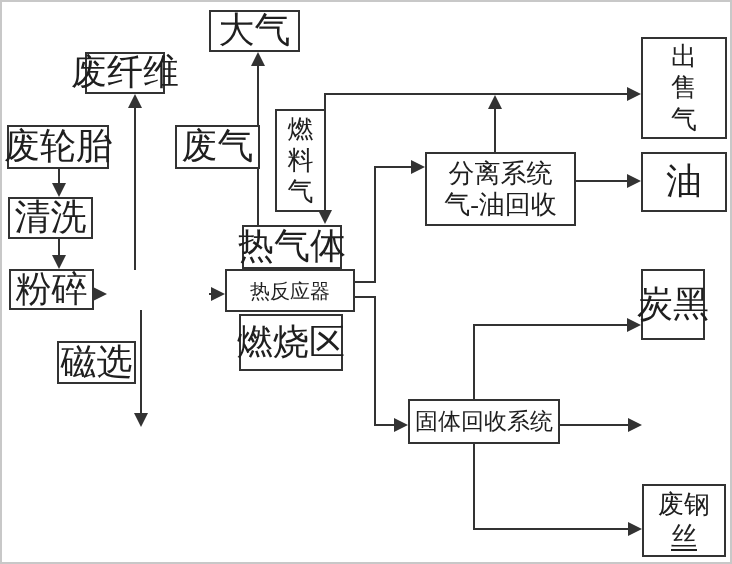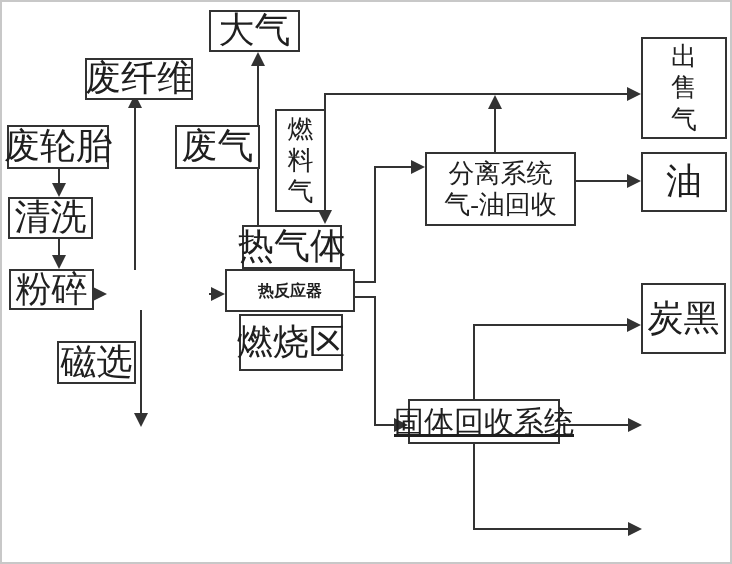--- a/index.html
+++ b/index.html
@@ -10,22 +10,22 @@
     font-family:"Liberation Serif", serif;
   }
   .box {
     position:absolute; box-sizing:border-box;
     border:2px solid #333333; background:#ffffff;
     display:flex; flex-direction:column; align-items:center; justify-content:center;
     font-size:36px; color:#1f1f1f; line-height:1.2;
     white-space:nowrap; z-index:2; text-align:center;
   }
   .fs26 { font-size:26px; }
-  .fs24 { font-size:16px;font-weight:bold; }
-  .fs23 { font-size:30px;text-decoration:underline; }
+  .fs24 { font-size:20px; }
+  .fs23 { font-size:23px; }
   .hl { position:absolute; height:2px; background:#333333; z-index:1; }
   .vl { position:absolute; width:2px; background:#333333; z-index:1; }
   .ar, .al, .au, .ad { position:absolute; width:0; height:0; z-index:1; }
   .ar { border-top:7px solid transparent; border-bottom:7px solid transparent; border-left:14px solid #333333; }
   .au { border-left:7px solid transparent; border-right:7px solid transparent; border-bottom:14px solid #333333; }
   .ad { border-left:7px solid transparent; border-right:7px solid transparent; border-top:14px solid #333333; }
   .ul { text-decoration:underline; text-underline-offset:4px; }
 </style>
 </head>
 <body>
@@ -82,21 +82,21 @@
   <div class="hl" style="left:558px;top:422px;width:68px"></div>
   <div class="ar" style="left:626px;top:416px"></div>
 
   <div class="vl" style="left:471px;top:442px;height:86px"></div>
   <div class="hl" style="left:471px;top:526px;width:155px"></div>
   <div class="ar" style="left:626px;top:520px"></div>
 
   <div class="box" style="left:207px;top:8px;width:91px;height:42px">
     <span>大气</span>
   </div>
-  <div class="box" style="left:83px;top:56px;width:108px;height:42px">
+  <div class="box" style="left:83px;top:50px;width:80px;height:42px">
     <span>废纤维</span>
   </div>
   <div class="box" style="left:5px;top:123px;width:102px;height:44px">
     <span>废轮胎</span>
   </div>
   <div class="box" style="left:173px;top:123px;width:85px;height:44px">
     <span>废气</span>
   </div>
   <div class="box fs26" style="left:273px;top:107px;width:51px;height:103px">
     <span>燃</span>
@@ -126,20 +126,24 @@
     <span>气-油回收</span>
   </div>
   <div class="box fs26" style="left:639px;top:35px;width:86px;height:102px">
     <span>出</span>
     <span>售</span>
     <span>气</span>
   </div>
   <div class="box" style="left:639px;top:150px;width:86px;height:60px">
     <span>油</span>
   </div>
-  <div class="box" style="left:639px;top:281px;width:85px;height:71px">
+  <div class="box" style="left:639px;top:267px;width:64px;height:71px">
     <span>炭黑</span>
+  </div>
+  <div class="box fs26" style="left:640px;top:482px;width:84px;height:73px">
+    <span>废钢</span>
+    <span class="ul">丝</span>
   </div>
   <div class="box fs23" style="left:406px;top:397px;width:152px;height:45px">
     <span>固体回收系统</span>
   </div>
 
 </div>
 
 </body></html>

